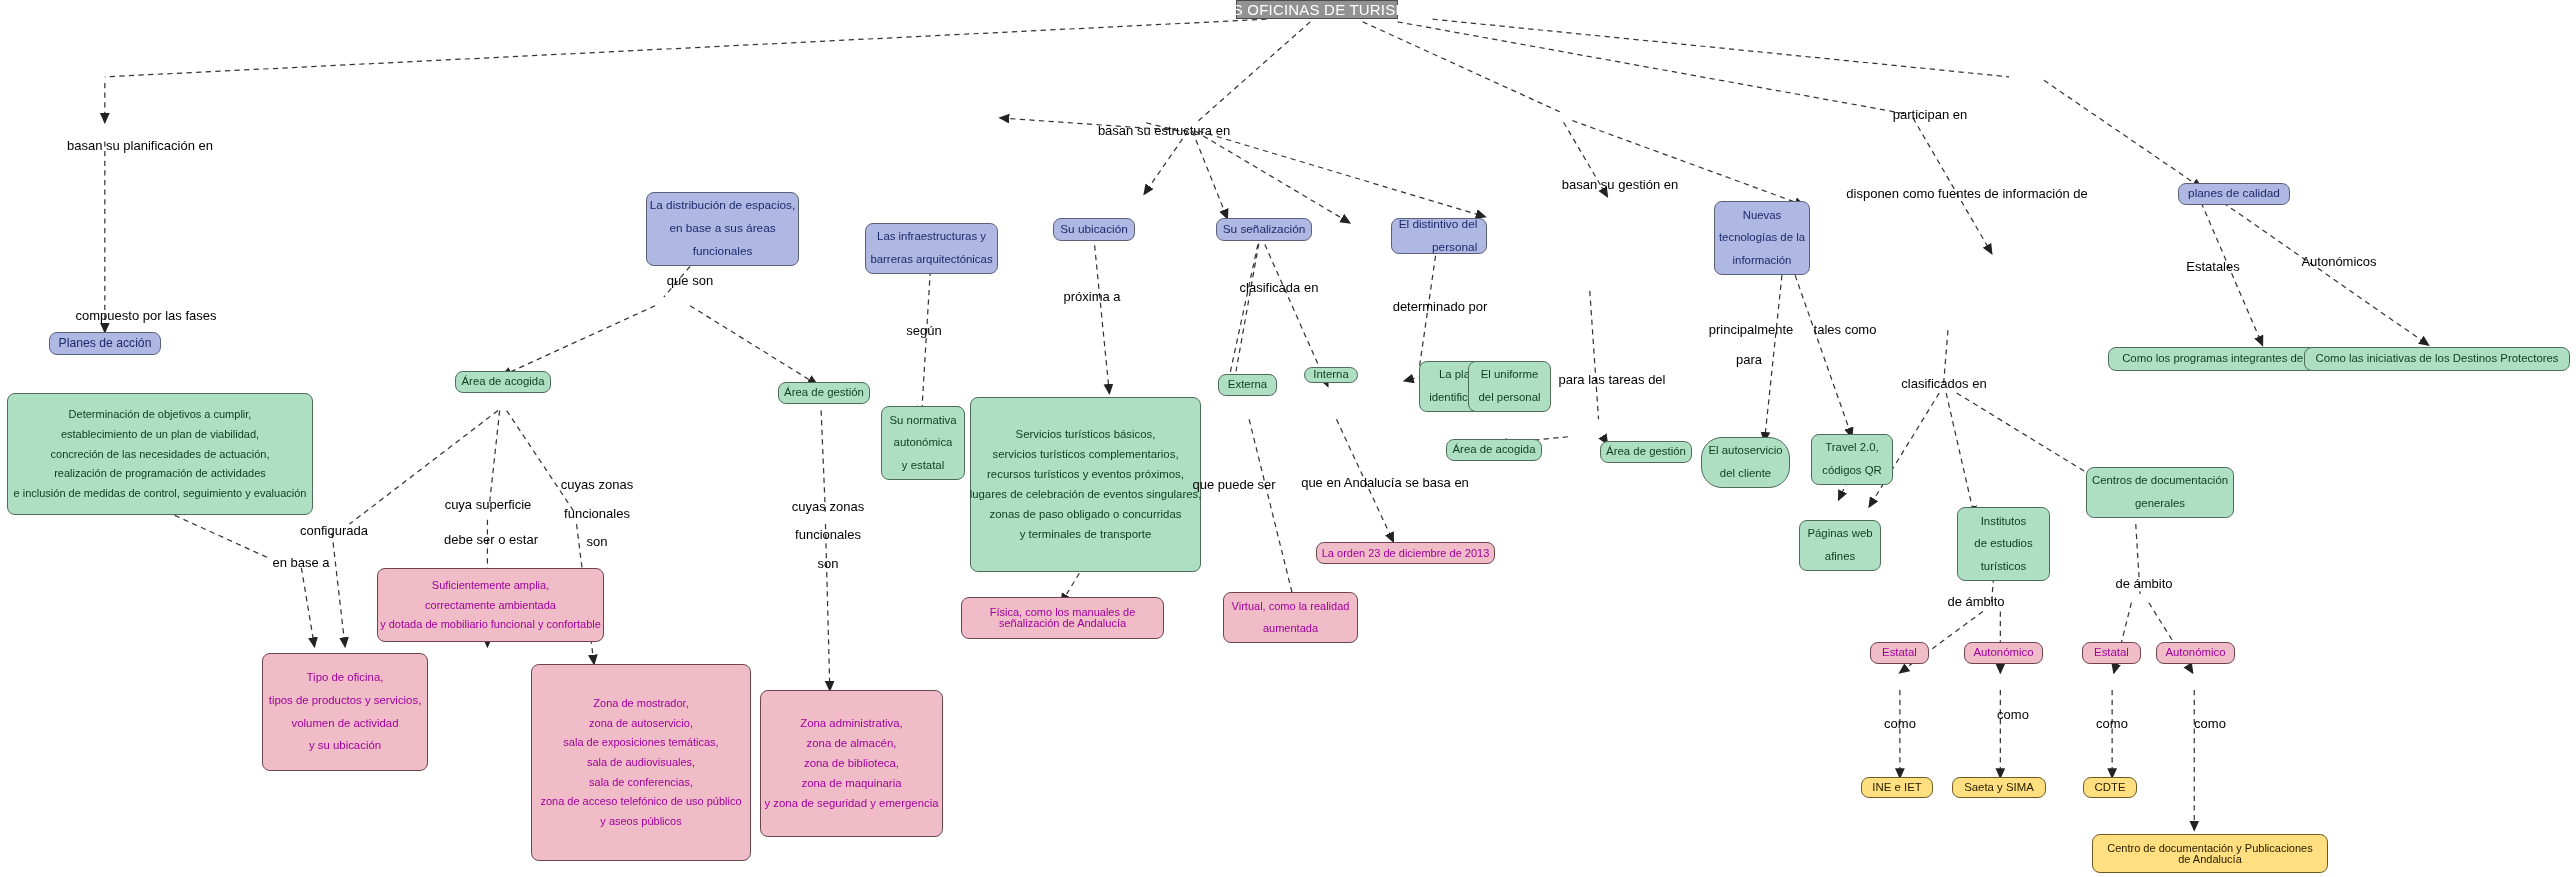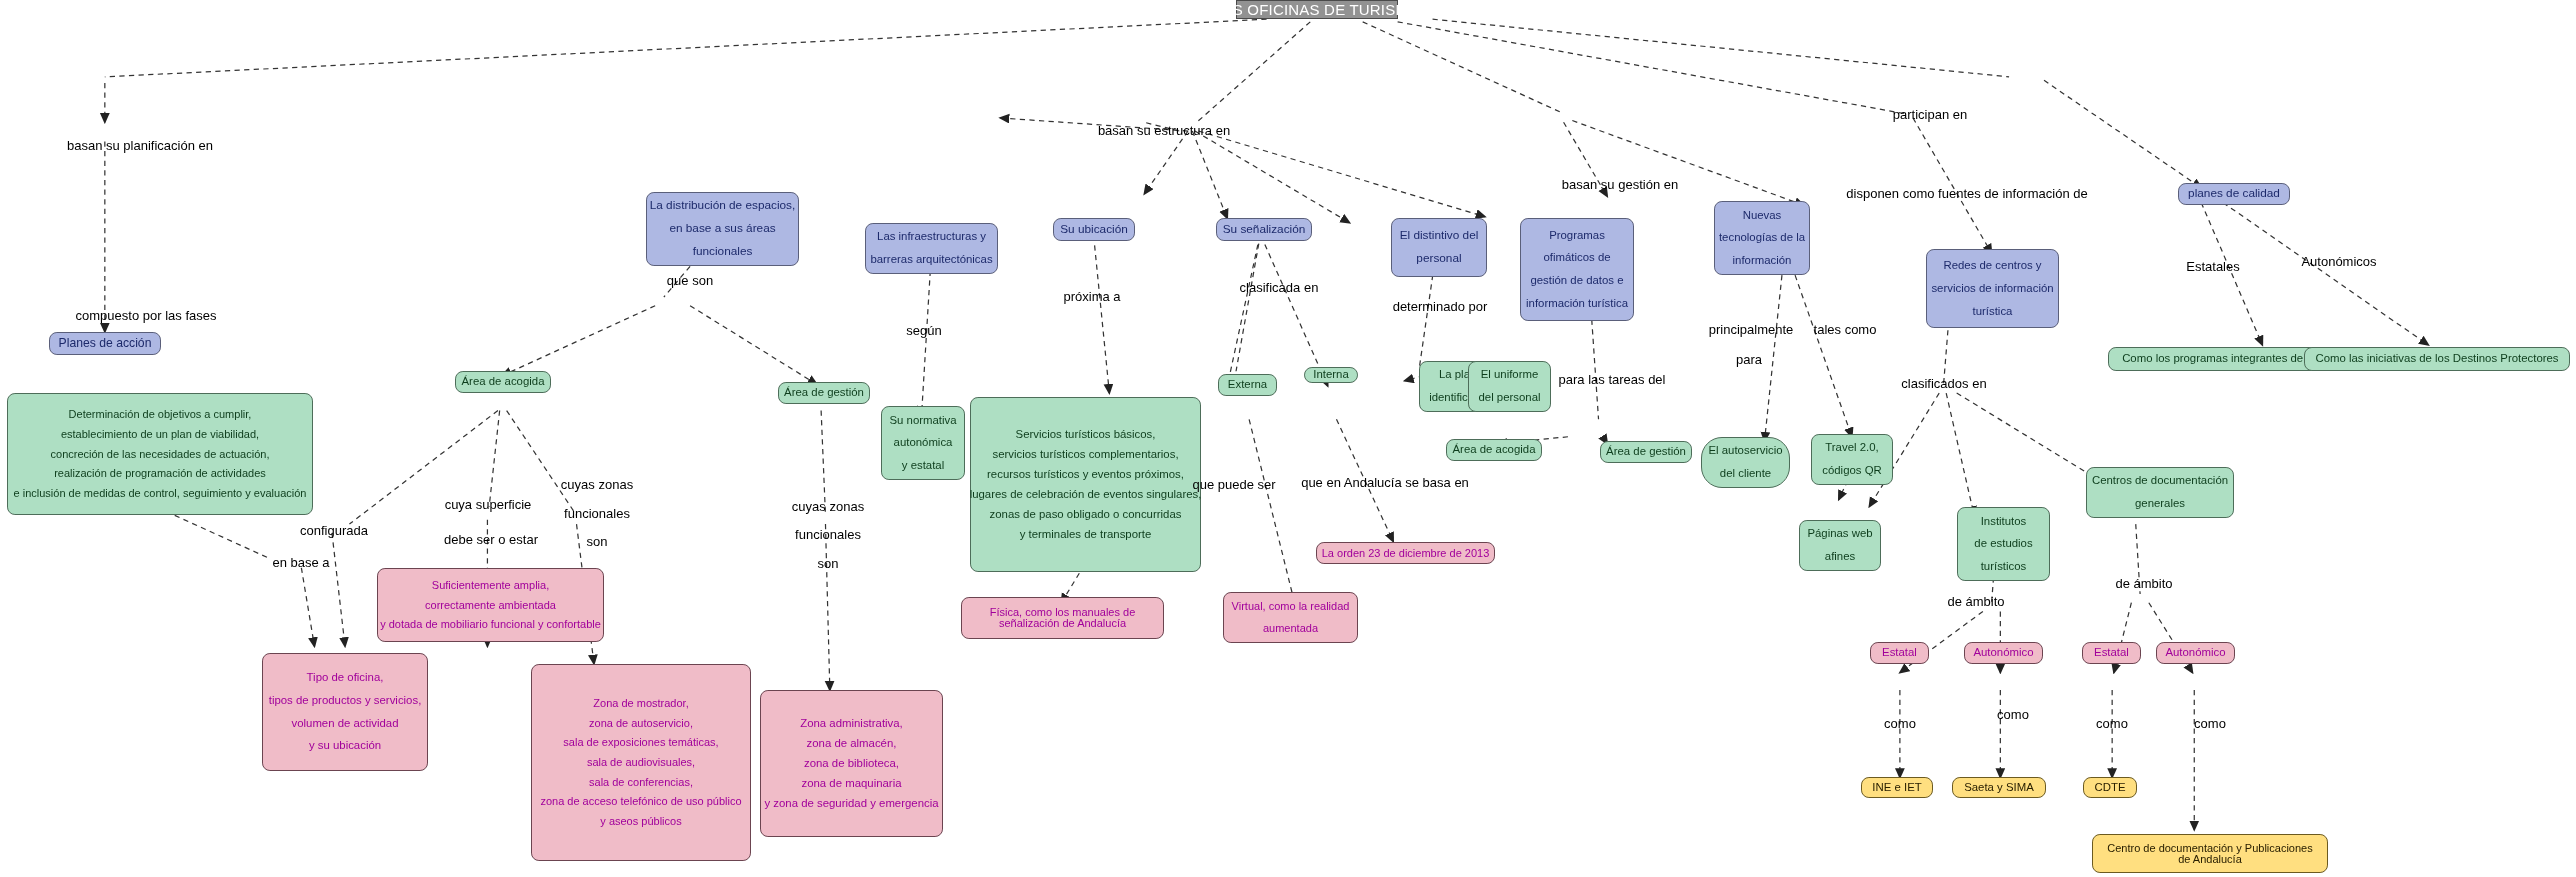--- a/index.html
+++ b/index.html
@@ -182,43 +182,32 @@
   </div>
 
   <div class="node n-blue" style="left:1053px;top:218px;width:82px;height:23px;font-size:11.8px;">
     <span class="ln">Su ubicación</span>
   </div>
 
   <div class="node n-blue" style="left:1216px;top:218px;width:96px;height:23px;font-size:11.8px;">
     <span class="ln">Su señalización</span>
   </div>
 
-  <div class="node n-blue" style="left:1391px;top:218px;width:96px;height:59px;font-size:11.8px;">
+  <div class="node n-blue" style="left:1391px;top:218px;width:96px;height:36px;font-size:11.8px;align-items:flex-end;">
     <span class="ln">El distintivo del</span>
     <span class="ln">personal</span>
   </div>
 
-  <div class="node n-blue" style="left:1520px;top:218px;width:114px;height:103px;font-size:11.4px;">
-    <span class="ln">Programas</span>
-    <span class="ln">ofimáticos de</span>
-    <span class="ln">gestión de datos e</span>
-    <span class="ln">información turística</span>
-  </div>
 
   <div class="node n-blue" style="left:1714px;top:201px;width:96px;height:74px;font-size:11.4px;">
     <span class="ln">Nuevas</span>
     <span class="ln">tecnologías de la</span>
     <span class="ln">información</span>
   </div>
 
-  <div class="node n-blue" style="left:1926px;top:249px;width:133px;height:79px;font-size:11.4px;">
-    <span class="ln">Redes de centros y</span>
-    <span class="ln">servicios de información</span>
-    <span class="ln">turística</span>
-  </div>
 
   <div class="node n-blue" style="left:2178px;top:183px;width:112px;height:22px;font-size:11.8px;">
     <span class="ln">planes de calidad</span>
   </div>
 
   <div class="node n-green" style="left:455px;top:371px;width:96px;height:22px;font-size:11.4px;">
     <span class="ln">Área de acogida</span>
   </div>
 
   <div class="node n-green" style="left:778px;top:382px;width:92px;height:22px;font-size:11.4px;">

